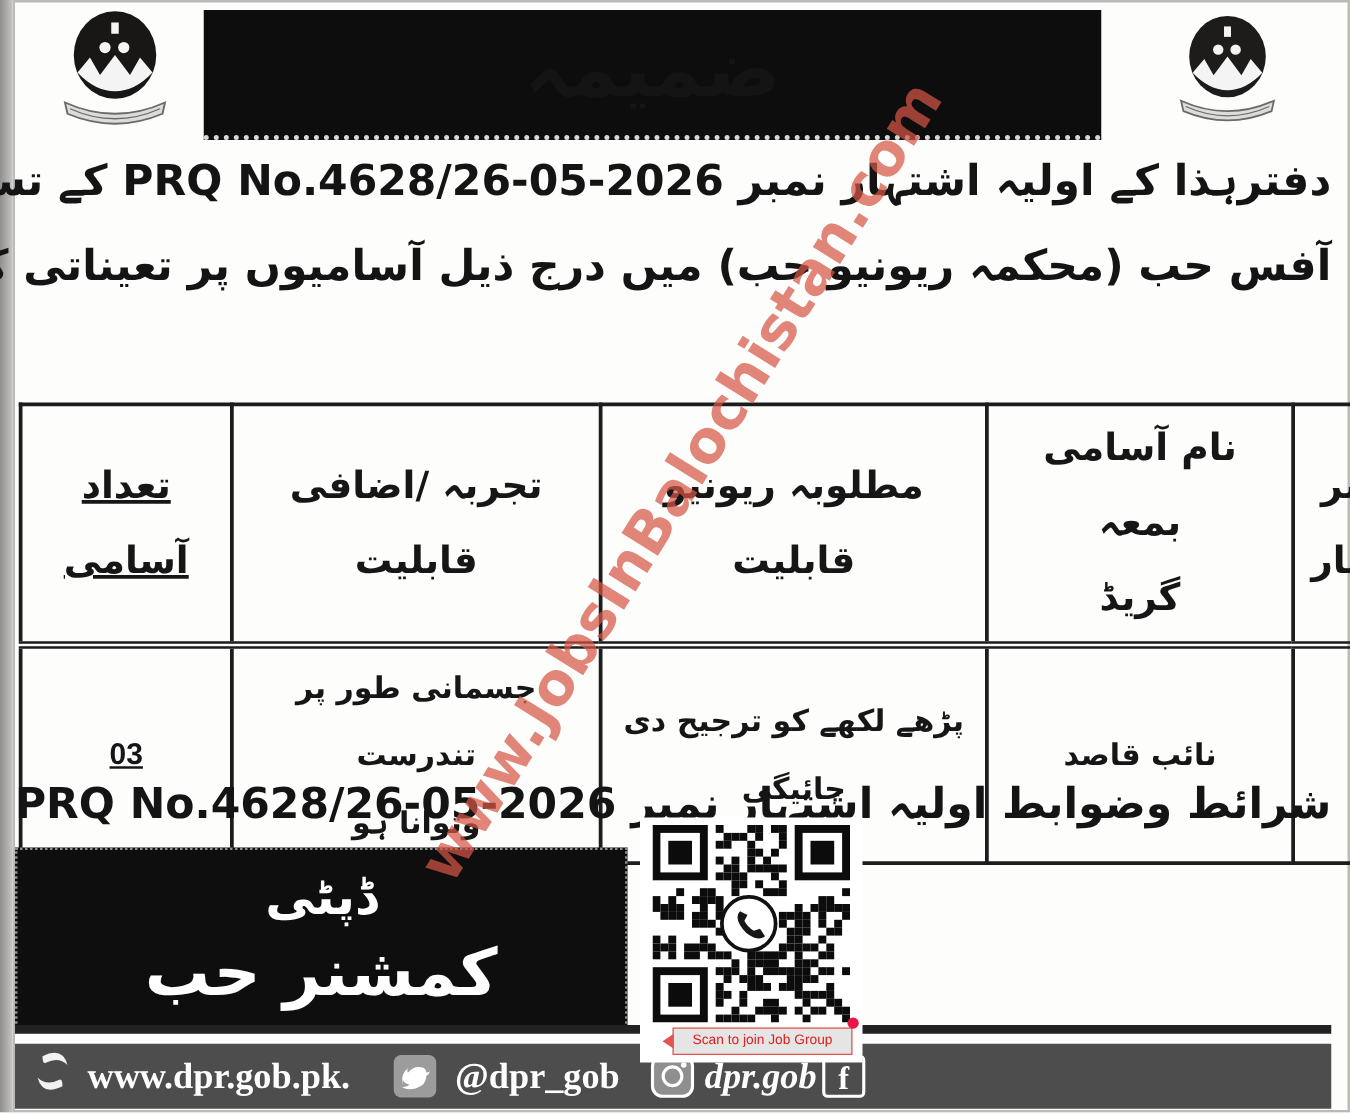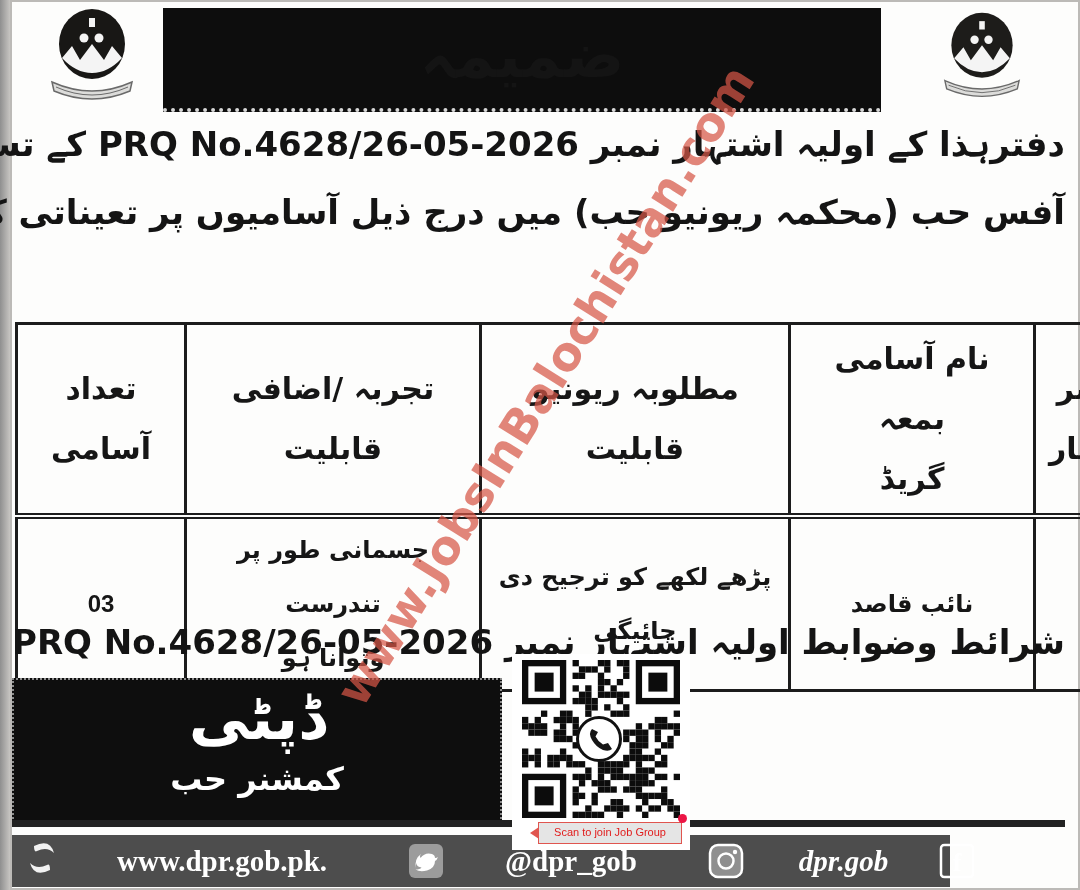--- a/index.html
+++ b/index.html
@@ -28,32 +28,32 @@
 
   
   table.jobs{position:absolute;left:15px;top:322px;width:1050px;border-collapse:collapse;
         direction:rtl;table-layout:fixed;}
   table.jobs td,table.jobs th{border:3px solid #1c1c1c;padding:4px 6px;vertical-align:middle;
         text-align:center;font-weight:700;color:#161616;}
   table.jobs th{height:130px;font-size:30px;line-height:60px;white-space:pre-line;
         border-bottom:6px double #1c1c1c;}
   table.jobs td{height:148px;font-size:24px;line-height:54px;white-space:pre-line;}
   .c-serial{width:92px;} .c-post{width:230px;} .c-edu{width:294px;}
-  .c-exp{width:280px;} .c-vac{width:154px;}
+  .c-exp{width:280px;} .c-vac{width:154px;text-decoration:underline;}
   .latin-num{font-family:"Liberation Sans",sans-serif;font-weight:700;}
 
   
   .terms{position:absolute;left:15px;top:622px;width:1050px;text-align:right;
         font-size:34px;font-weight:700;white-space:nowrap;}
 
   
   .dc-box{position:absolute;left:12px;top:678px;width:486px;height:144px;background:#0e0e0e;
         border:2px dotted #8c8c8c;color:#fff;text-align:center;direction:rtl;}
-  .dc-box .l1{margin-top:8px;font-size:61px;font-weight:700;line-height:60px;}
-  .dc-box .l2{font-size:32px;font-weight:700;line-height:62px;}
+  .dc-box .l1{margin-top:8px;font-size:40px;font-weight:700;line-height:60px;}
+  .dc-box .l2{font-size:52px;font-weight:700;line-height:62px;}
 
   
   .rule{position:absolute;left:12px;top:820px;width:1053px;height:7px;background:#222;}
 
   
   .refno{position:absolute;left:686px;top:778px;width:384px;
         font-family:"Liberation Sans",sans-serif;font-weight:700;font-size:41px;
         letter-spacing:-1px;color:#131313;white-space:nowrap;}
 
   
@@ -65,24 +65,24 @@
   .qr-label{position:absolute;left:26px;top:168px;width:142px;height:20px;background:#e5e5e5;
         border:1px solid #e0554f;color:#e11c1c;font-family:"Liberation Sans",sans-serif;
         font-size:11px;line-height:18px;text-align:center;}
   .qr-label:before{content:"";position:absolute;left:-9px;top:4px;width:0;height:0;
         border-top:6px solid transparent;border-bottom:6px solid transparent;
         border-right:9px solid #e0554f;}
   .qr-dot{position:absolute;left:166px;top:160px;width:9px;height:9px;border-radius:50%;
         background:#ec1646;}
 
   
-  .footer{position:absolute;left:12px;top:835px;width:938px;height:52px;background:#4d4d4d;
+  .footer{position:absolute;left:12px;top:835px;width:1053px;height:52px;background:#4d4d4d;
         display:flex;align-items:center;color:#fff;
         font-family:"Liberation Serif",serif;font-weight:700;font-size:29px;
-        box-sizing:border-box;padding:0 12px;z-index:10;gap:47px;}
+        box-sizing:border-box;padding:0 12px;z-index:10;}
   .footer .ic{flex:0 0 auto;}
   .f-web{margin:0 34px 0 10px;}
   .f-tw{margin:0 24px 0 14px;}
   .f-ig{margin:0 4px 0 8px;font-style:italic;}
   .f-fb{margin:0 0 0 8px;white-space:nowrap;}
   .sq-icon{width:36px;height:36px;border-radius:6px;display:block;}
 
   
   .watermark{position:absolute;left:128px;top:358px;width:834px;text-align:center;
         transform:rotate(-58deg);color:rgba(214,86,70,0.72);font-size:47px;font-weight:700;

